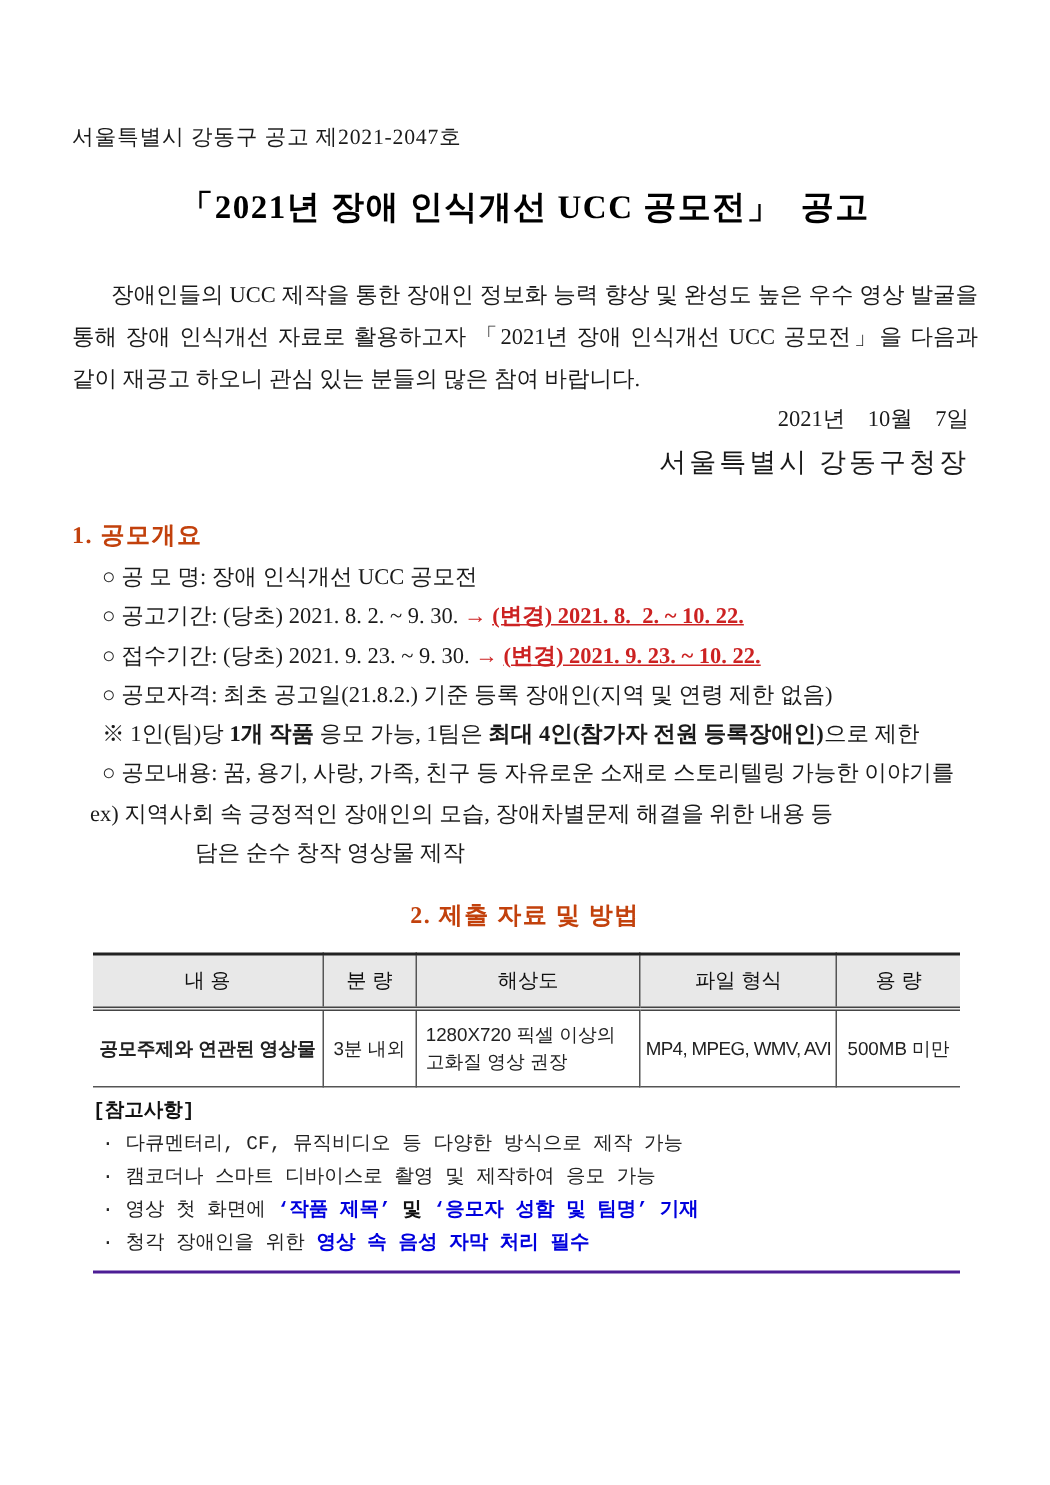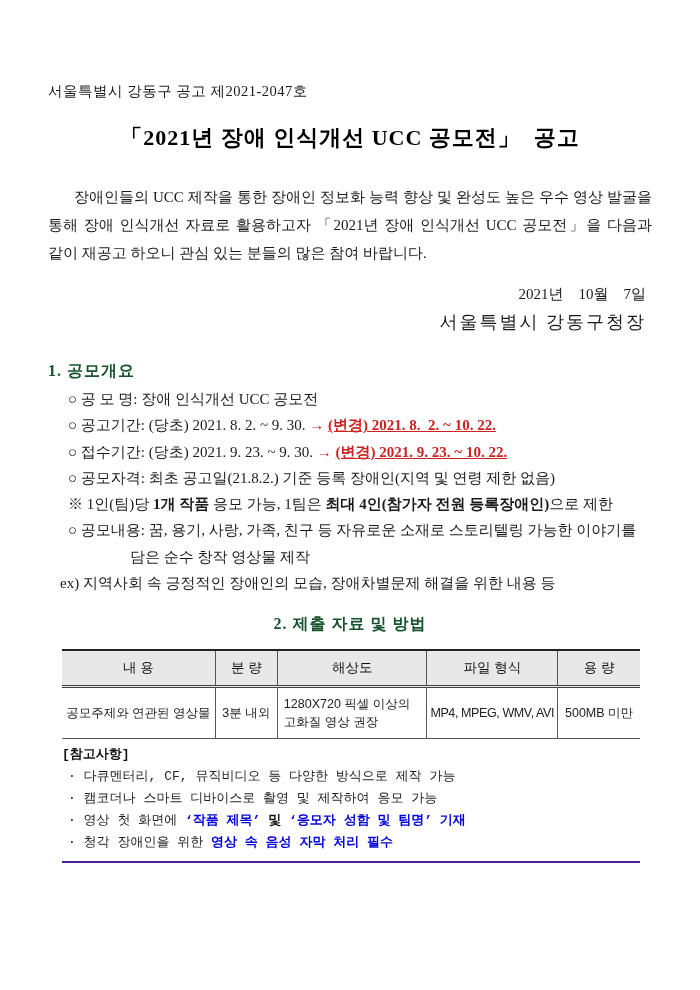--- a/index.html
+++ b/index.html
@@ -37,39 +37,38 @@
     margin: 30px 0 0 0;
     font-size: 15px;
     line-height: 28px;
     text-align: justify;
     text-indent: 26px;
     word-break: keep-all;
   }
   .intro b { font-weight: normal; }
 
   .signoff {
-    margin-top: 14px;
     text-align: right;
     padding-right: 6px;
   }
   .signoff .date {
     font-size: 15px;
     line-height: 26px;
   }
   .signoff .signer {
     font-size: 18px;
     line-height: 30px;
     letter-spacing: 2px;
   }
 
   .section-heading {
     font-size: 16px;
     font-weight: bold;
     letter-spacing: 1px;
-    color: #14532d;
+    color: #c2410c;
   }
   .sec1 { margin-top: 24px; }
   .sec2 { margin-top: 18px; text-align: center; }
   .list { margin-top: 4px; }
   .li {
     font-size: 15px;
     line-height: 26.3px;
     padding-left: 20px;
     word-break: keep-all;
     white-space: nowrap;
@@ -107,21 +106,21 @@
   .spec-table td {
     font-size: 12.5px;
     text-align: center;
     padding: 7px 3px;
     border-left: 1px solid #555;
     border-right: 1px solid #555;
     border-bottom: 1px solid #555;
     color: #222;
     line-height: 18px;
   }
-  .spec-table td:first-child { border-left: none; }
+  .spec-table td:first-child { border-left: none; font-weight: bold; }
   .spec-table td:last-child { border-right: none; }
   .td-format { white-space: nowrap; font-size: 11.5px; letter-spacing: -0.4px; }
 
   .notes {
     width: 578px;
     margin-left: 14px;
     font-family: Liberation Mono, monospace;
     font-size: 13px;
     line-height: 22px;
     padding: 5px 0 7px 0;
@@ -153,22 +152,22 @@
 
   <div class="sec1">
     <div class="section-heading">1. 공모개요</div>
     <div class="list">
       <div class="li">○ 공 모 명: 장애 인식개선 UCC 공모전</div>
       <div class="li"><span class="pre">○ 공고기간: (당초) 2021. 8. 2. ~ 9. 30. </span><span class="red-arrow">→ </span><span class="red-ul pre">(변경) 2021. 8.  2. ~ 10. 22.</span></div>
       <div class="li"><span class="pre">○ 접수기간: (당초) 2021. 9. 23. ~ 9. 30. </span><span class="red-arrow">→ </span><span class="red-ul pre">(변경) 2021. 9. 23. ~ 10. 22.</span></div>
       <div class="li">○ 공모자격: 최초 공고일(21.8.2.) 기준 등록 장애인(지역 및 연령 제한 없음)</div>
       <div class="li"><span>※ 1인(팀)당 </span><b>1개 작품</b><span> 응모 가능, 1팀은 </span><b>최대 4인(참가자 전원 등록장애인)</b><span>으로 제한</span></div>
       <div class="li">○ 공모내용: 꿈, 용기, 사랑, 가족, 친구 등 자유로운 소재로 스토리텔링 가능한 이야기를</div>
+      <div class="li li-ex">ex) 지역사회 속 긍정적인 장애인의 모습, 장애차별문제 해결을 위한 내용 등</div>
       <div class="li li-cont">담은 순수 창작 영상물 제작</div>
-      <div class="li li-ex">ex) 지역사회 속 긍정적인 장애인의 모습, 장애차별문제 해결을 위한 내용 등</div>
     </div>
   </div>
 
   <div class="sec2">
     <div class="section-heading">2. 제출 자료 및 방법</div>
   </div>
 
   <table class="spec-table">
     <thead>
       <tr>

